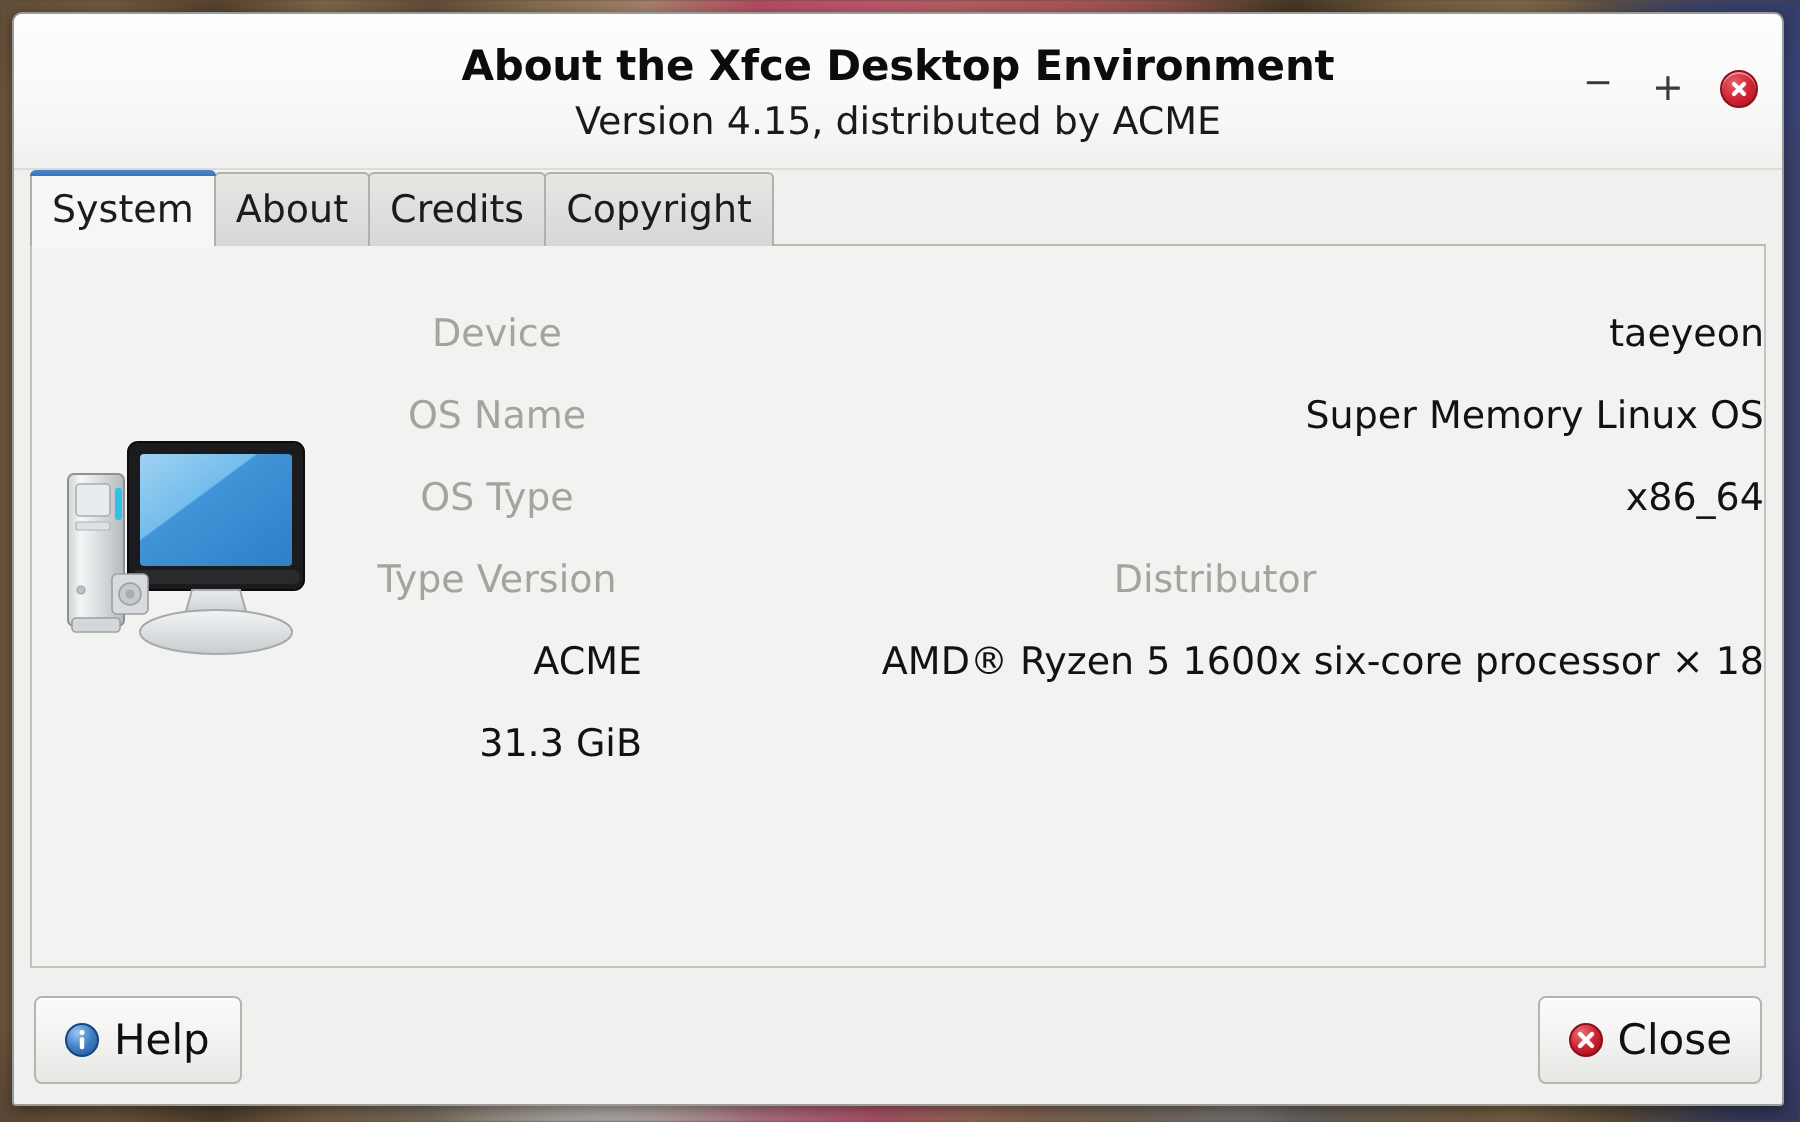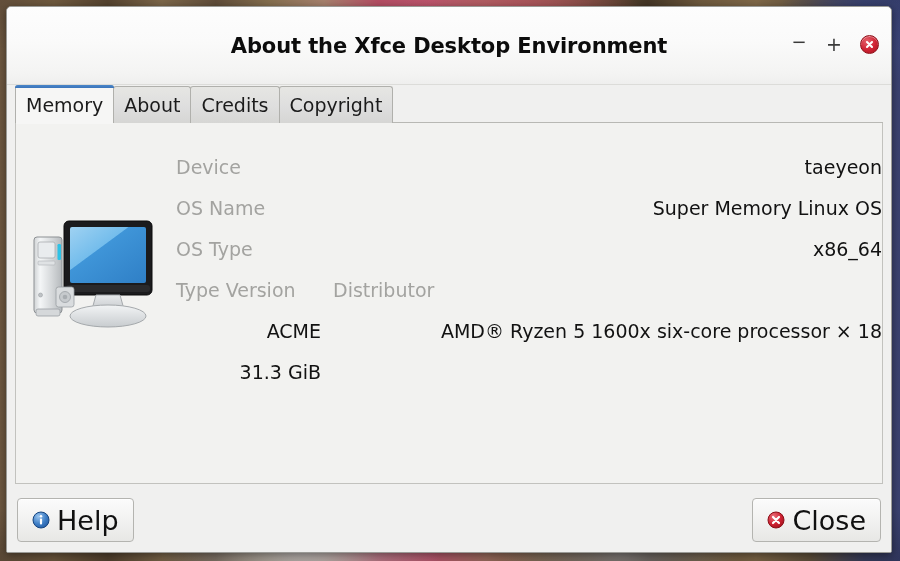--- a/index.html
+++ b/index.html
@@ -161,21 +161,21 @@
   #info {
     flex: 1 1 auto;
     display: grid;
     grid-template-columns: 145px 1fr;
     column-gap: 12px;
     row-gap: 0;
     align-content: start;
     padding-top: 2px;
   }
   .ilabel {
-    text-align: left;
+    text-align: center;
     font-size: 19px;
     color: #a3a3a0;
     line-height: 41px;
     white-space: nowrap;
   }
   .ivalue {
     text-align: right;
     font-size: 19px;
     color: #121212;
     line-height: 41px;
@@ -187,57 +187,58 @@
     flex: 0 0 auto;
     height: 62px;
     padding: 8px 10px 10px 10px;
     display: flex; align-items: center; justify-content: space-between;
     background: #f0f0ef;
   }
   .btn {
     height: 44px;
     min-width: 104px;
     padding: 0 14px;
-    display: flex; align-items: center; justify-content: flex-end; gap: 7px;
+    display: flex; align-items: center; justify-content: flex-start; gap: 7px;
     background: linear-gradient(180deg, #fbfbfb 0%, #f2f2f1 50%, #e7e7e5 100%);
     border: 1px solid #b4b4b0;
     border-radius: 4px;
-    font-size: 27px; color: #101010;
+    font-size: 21px; color: #101010;
     cursor: default; user-select: none;
     box-shadow: inset 0 1px 0 rgba(255,255,255,0.9);
   }
   .btn-icon { width: 18px; height: 18px; flex: 0 0 auto; display: block; }
   .btn-label { line-height: 1; }
 </style>
 </head>
 <body>
 
 <div id="desktop"></div>
 
 <div id="window">
 
   <div id="titlebar">
     <div id="title-text">About the Xfce Desktop Environment</div>
+    <div id="subtitle-text">Version 4.15, distributed by ACME</div>
 
     <div class="win-controls">
       <div class="wbtn min">−</div>
       <div class="wbtn max">+</div>
       <div class="wbtn">
         <span class="close-circle">
           <svg width="11" height="11" viewBox="0 0 11 11" aria-hidden="true">
             <path d="M3 3 L8 8 M8 3 L3 8" stroke="#ffffff" stroke-width="2.1" stroke-linecap="round" fill="none"></path>
           </svg>
         </span>
       </div>
     </div>
   </div>
 
   <div id="tabstrip">
     <div class="tab active">
-      <span>Memory</span>
+      <span>System</span>
     </div>
     <div class="tab">
       <span>About</span>
     </div>
     <div class="tab">
       <span>Credits</span>
     </div>
     <div class="tab">
       <span>Copyright</span>
     </div>

